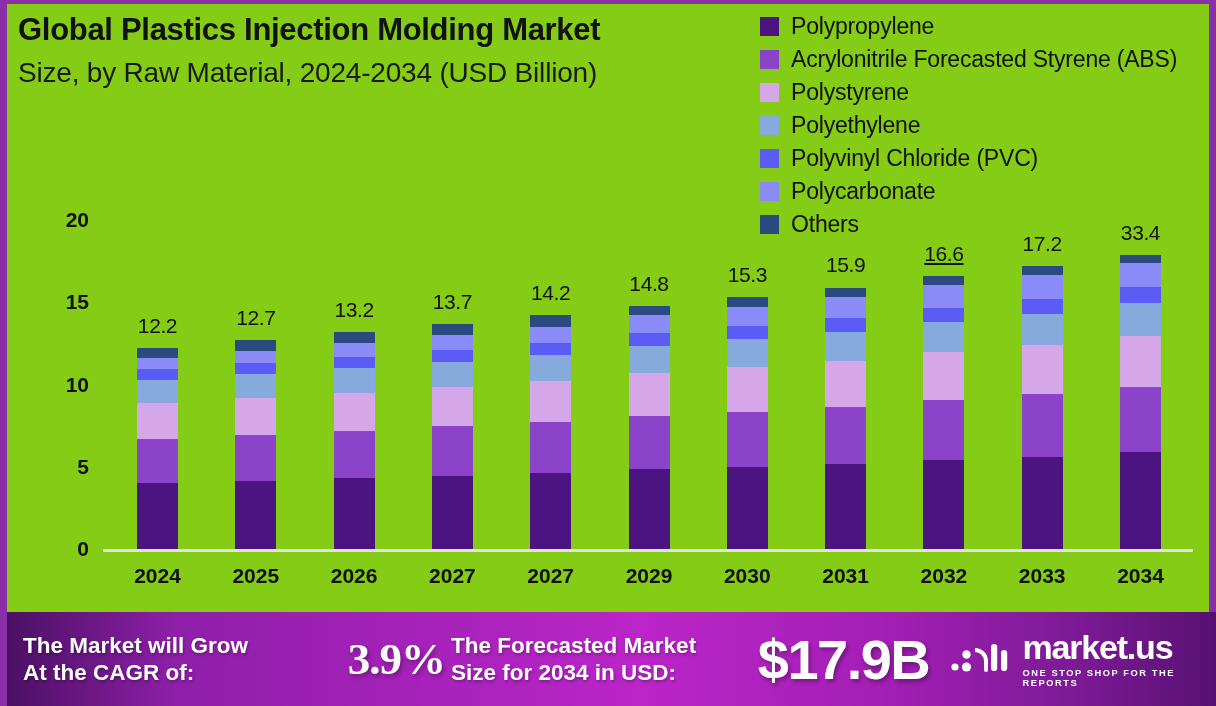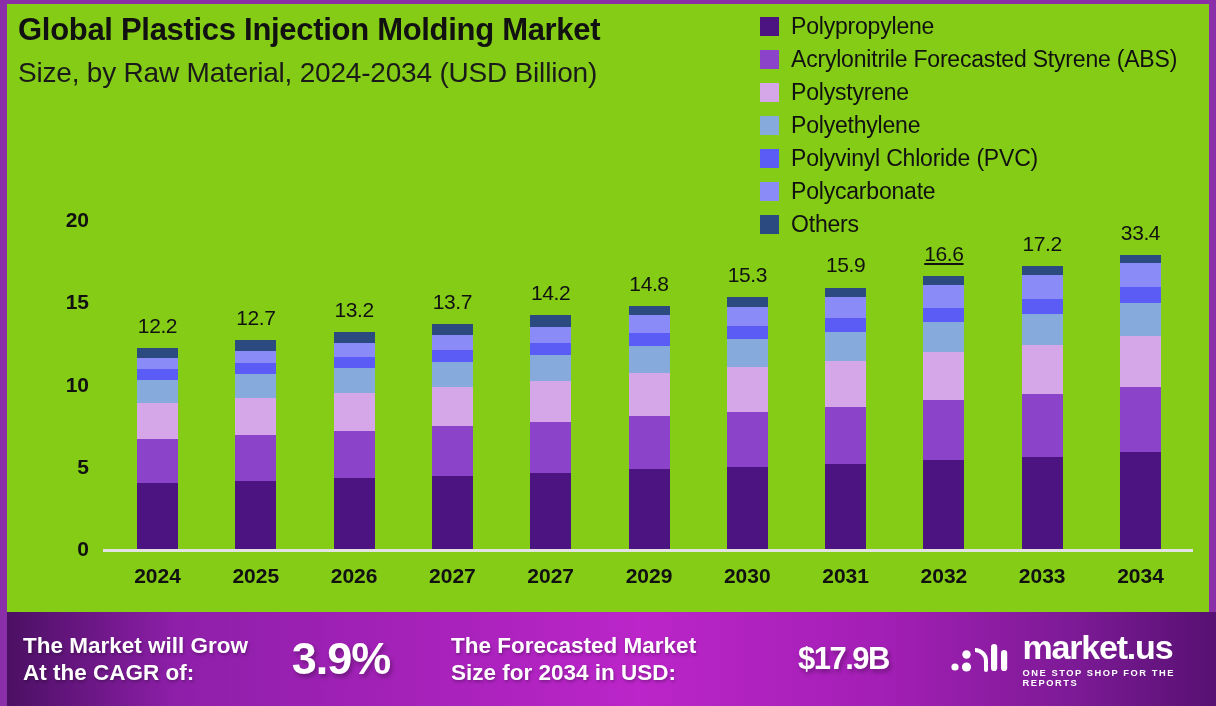--- a/index.html
+++ b/index.html
@@ -74,32 +74,33 @@
     position:absolute;left:0;bottom:0;width:1216px;height:94px;
     background:linear-gradient(90deg,#4b1063 0%,#8e1fa9 14%,#a822bb 36%,#bb25c9 52%,#a31fb5 72%,#7c1a95 88%,#551070 100%);
     display:flex;align-items:center;
   }
   #footer-text-1{
     margin-left:16px;width:270px;
     color:#ffffff;font-size:22.5px;font-weight:bold;line-height:1.2;
     text-shadow:1px 2px 3px rgba(0,0,0,0.28);
   }
   #footer-cagr{
-    margin-left:10px;width:160px;text-align:left;
+    margin-left:10px;width:160px;text-align:right;
     color:#ffffff;font-size:45px;font-weight:bold;letter-spacing:-1px;
     text-shadow:2px 3px 4px rgba(0,0,0,0.3);
+    font-family:Liberation Serif, serif;
   }
   #footer-text-2{
     margin-left:6px;width:300px;
     color:#ffffff;font-size:22.5px;font-weight:bold;line-height:1.2;
     text-shadow:1px 2px 3px rgba(0,0,0,0.28);
   }
   #footer-value{
     margin-left:2px;width:215px;text-align:center;
-    color:#ffffff;font-size:31px;font-weight:bold;letter-spacing:-1.5px;
+    color:#ffffff;font-size:56px;font-weight:bold;letter-spacing:-1.5px;
     text-shadow:2px 3px 4px rgba(0,0,0,0.3);
   }
   #logo{display:flex;align-items:center;margin-left:4px;}
   #logo-mark{flex:0 0 auto;margin-right:10px;}
   #logo-text-wrap{display:flex;flex-direction:column;}
   #logo-word{
     color:#ffffff;font-size:34px;font-weight:bold;letter-spacing:-1.2px;
     line-height:1;
   }
   #logo-tagline{

